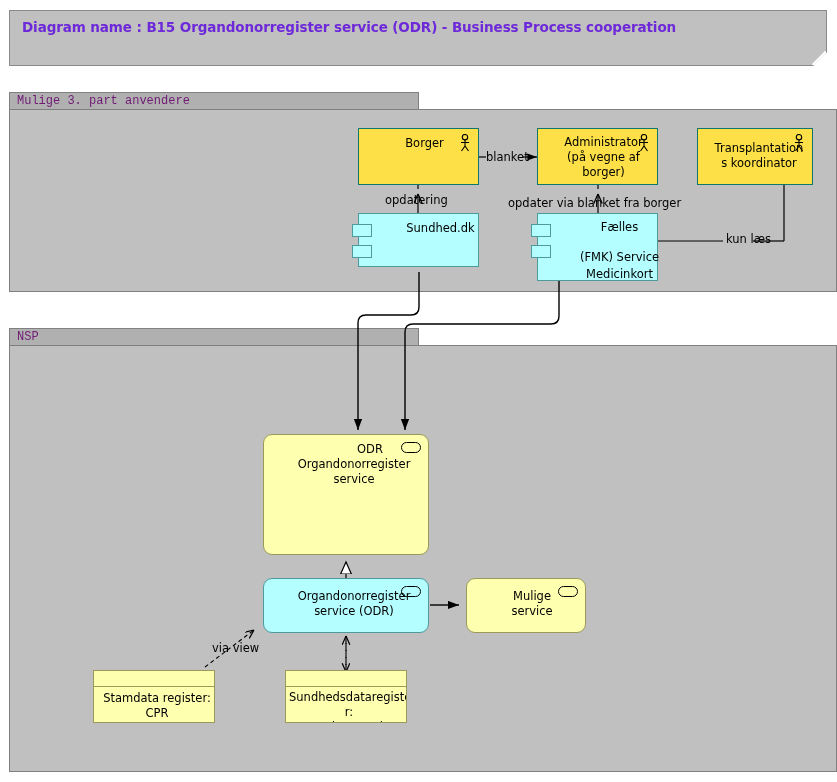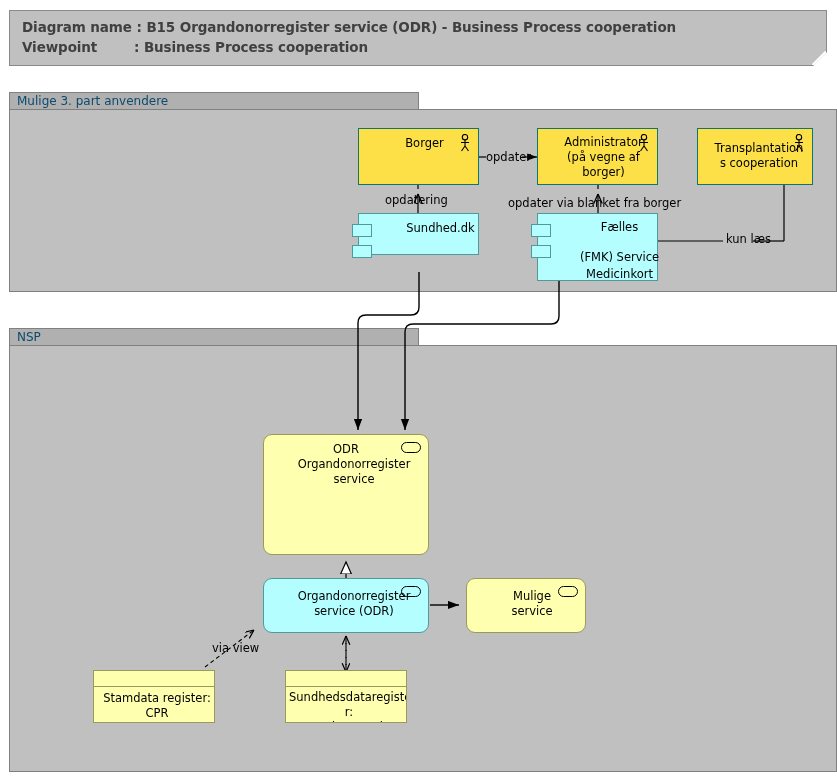--- a/index.html
+++ b/index.html
@@ -11,41 +11,41 @@
   .canvas{position:absolute;left:0;top:0;width:837px;height:782px;}
 
   
   .note{
     position:absolute;left:9px;top:10px;width:818px;height:56px;
     background:#c0c0c0;border:1px solid #8a8a8a;
     box-sizing:border-box;
     clip-path:polygon(0 0,100% 0,100% calc(100% - 14px),calc(100% - 14px) 100%,0 100%);
   }
   .note-line{
-    position:absolute;left:12px;font-weight:bold;font-size:13.5px;color:#404040;
+    position:absolute;left:12px;font-weight:bold;font-size:13.5px;color:#6d28d9;
     white-space:pre;letter-spacing:-0.1px;
   }
   .note-l1{top:8px;}
   .note-l2{top:28px;}
   .note-fold{
     position:absolute;right:0;bottom:0;width:14px;height:14px;
     border-left:1px solid #8a8a8a;border-top:1px solid #8a8a8a;
     background:#ffffff;
     clip-path:polygon(100% 0,0 100%,100% 100%);
   }
 
   
   .group{position:absolute;}
   .group-tab{
     position:absolute;left:0;top:0;height:18px;
     background:#b0b0b0;border:1px solid #808080;border-bottom:none;
     box-sizing:border-box;
   }
   .group-tab span{
-    position:absolute;left:7px;top:1px;font-size:12px;color:#0c4a6e;white-space:nowrap;
+    position:absolute;left:7px;top:1px;font-size:12px;color:#701a75;white-space:nowrap;font-family:Liberation Mono, monospace;
   }
   .group-body{
     position:absolute;left:0;background:#c0c0c0;
     border:1px solid #808080;box-sizing:border-box;
   }
 
   
   .node{position:absolute;box-sizing:border-box;}
   .node-label{
     position:absolute;left:0;width:100%;text-align:center;
@@ -95,21 +95,20 @@
   svg.wires{position:absolute;left:0;top:0;width:837px;height:782px;
     pointer-events:none;overflow:visible;}
 </style>
 </head>
 <body>
 
 <div class="canvas">
 
   <div class="note">
     <div class="note-line note-l1">Diagram name : B15 Organdonorregister service (ODR) - Business Process cooperation</div>
-    <div class="note-line note-l2">Viewpoint        : Business Process cooperation</div>
     <div class="note-fold"></div>
   </div>
 
   <div class="group" style="left:9px;top:92px;width:828px;height:200px;">
     <div class="group-tab" style="width:410px;">
       <span>Mulige 3. part anvendere</span>
     </div>
     <div class="group-body" style="top:17px;width:828px;height:183px;"></div>
   </div>
 
@@ -153,21 +152,21 @@
     <path d="M346,578 L346,562" stroke="#000" stroke-width="1.2" fill="none" stroke-dasharray="4,3" marker-end="url(#hollowtri)"></path>
 
     <path d="M430,605 L459,605" stroke="#000" stroke-width="1.4" fill="none" marker-end="url(#arrow)"></path>
 
     <path d="M205,667 L254,630" stroke="#000" stroke-width="1.1" fill="none" stroke-dasharray="4,3" marker-end="url(#openarrow)"></path>
 
     <path d="M346,668 L346,636" stroke="#000" stroke-width="1.1" fill="none" stroke-dasharray="4,3" marker-end="url(#openarrow)"></path>
     <path d="M346,640 L346,672" stroke="#000" stroke-width="1.1" fill="none" stroke-dasharray="4,3" marker-end="url(#openarrow)"></path>
   </svg>
 
-  <div class="conn-label" style="left:486px;top:150px;">opdater</div>
+  <div class="conn-label" style="left:486px;top:150px;">blanket</div>
   <div class="conn-label" style="left:385px;top:193px;">opdatering</div>
   <div class="conn-label" style="left:508px;top:196px;">opdater via blanket fra borger</div>
   <div class="conn-label" style="left:726px;top:232px;">kun læs</div>
   <div class="conn-label" style="left:212px;top:641px;">via view</div>
 
   <div class="node actor" style="left:358px;top:128px;width:121px;height:57px;">
     <div class="node-label">Borger</div>
     <svg class="icon icon-actor" viewBox="0 0 14 18">
       <circle cx="7" cy="3.2" r="2.7" fill="none" stroke="#000" stroke-width="1.1"></circle>
       <path d="M7,6 L7,12 M3,8.5 L11,8.5 M7,12 L3.5,17 M7,12 L10.5,17" stroke="#000" stroke-width="1.1" fill="none"></path>
@@ -179,43 +178,43 @@
     <div class="node-label" style="top:21px;">(på vegne af</div>
     <div class="node-label" style="top:36px;">borger)</div>
     <svg class="icon icon-actor" viewBox="0 0 14 18">
       <circle cx="7" cy="3.2" r="2.7" fill="none" stroke="#000" stroke-width="1.1"></circle>
       <path d="M7,6 L7,12 M3,8.5 L11,8.5 M7,12 L3.5,17 M7,12 L10.5,17" stroke="#000" stroke-width="1.1" fill="none"></path>
     </svg>
   </div>
 
   <div class="node actor" style="left:697px;top:128px;width:116px;height:57px;">
     <div class="node-label" style="top:12px;padding:0 20px 0 4px;">Transplantation</div>
-    <div class="node-label" style="top:27px;padding:0 20px 0 4px;">s cooperation</div>
+    <div class="node-label" style="top:27px;padding:0 20px 0 4px;">s koordinator</div>
     <svg class="icon icon-actor" viewBox="0 0 14 18">
       <circle cx="7" cy="3.2" r="2.7" fill="none" stroke="#000" stroke-width="1.1"></circle>
       <path d="M7,6 L7,12 M3,8.5 L11,8.5 M7,12 L3.5,17 M7,12 L10.5,17" stroke="#000" stroke-width="1.1" fill="none"></path>
     </svg>
   </div>
 
-  <div class="node component" style="left:358px;top:213px;width:121px;height:42px;">
+  <div class="node component" style="left:358px;top:213px;width:121px;height:54px;">
     <div class="node-label">Sundhed.dk</div>
     <div class="comp-tab" style="top:10px;"></div>
     <div class="comp-tab" style="top:31px;"></div>
   </div>
 
   <div class="node component" style="left:537px;top:213px;width:121px;height:68px;">
     <div class="node-label" style="top:6px;padding:0 6px 0 22px;">Fælles</div>
     <div class="node-label" style="top:21px;padding:0 6px 0 22px;margin-top:32px;">Medicinkort</div>
     <div class="node-label" style="top:36px;padding:0 6px 0 22px;">(FMK) Service</div>
     <div class="comp-tab" style="top:10px;"></div>
     <div class="comp-tab" style="top:31px;"></div>
   </div>
 
   <div class="node service" style="left:263px;top:434px;width:166px;height:121px;">
-    <div class="node-label" style="top:7px;padding:0 24px 0 0;">ODR</div>
+    <div class="node-label" style="top:7px;padding:0 24px 0 24px;">ODR</div>
     <div class="node-label" style="top:22px;padding:0 8px;">Organdonorregister</div>
     <div class="node-label" style="top:37px;padding:0 8px;">service</div>
     <div class="icon icon-service"></div>
   </div>
 
   <div class="node service cyan" style="left:263px;top:578px;width:166px;height:55px;">
     <div class="node-label" style="top:10px;padding:0 24px 0 8px;">Organdonorregister</div>
     <div class="node-label" style="top:25px;padding:0 24px 0 8px;">service (ODR)</div>
     <div class="icon icon-service"></div>
   </div>

